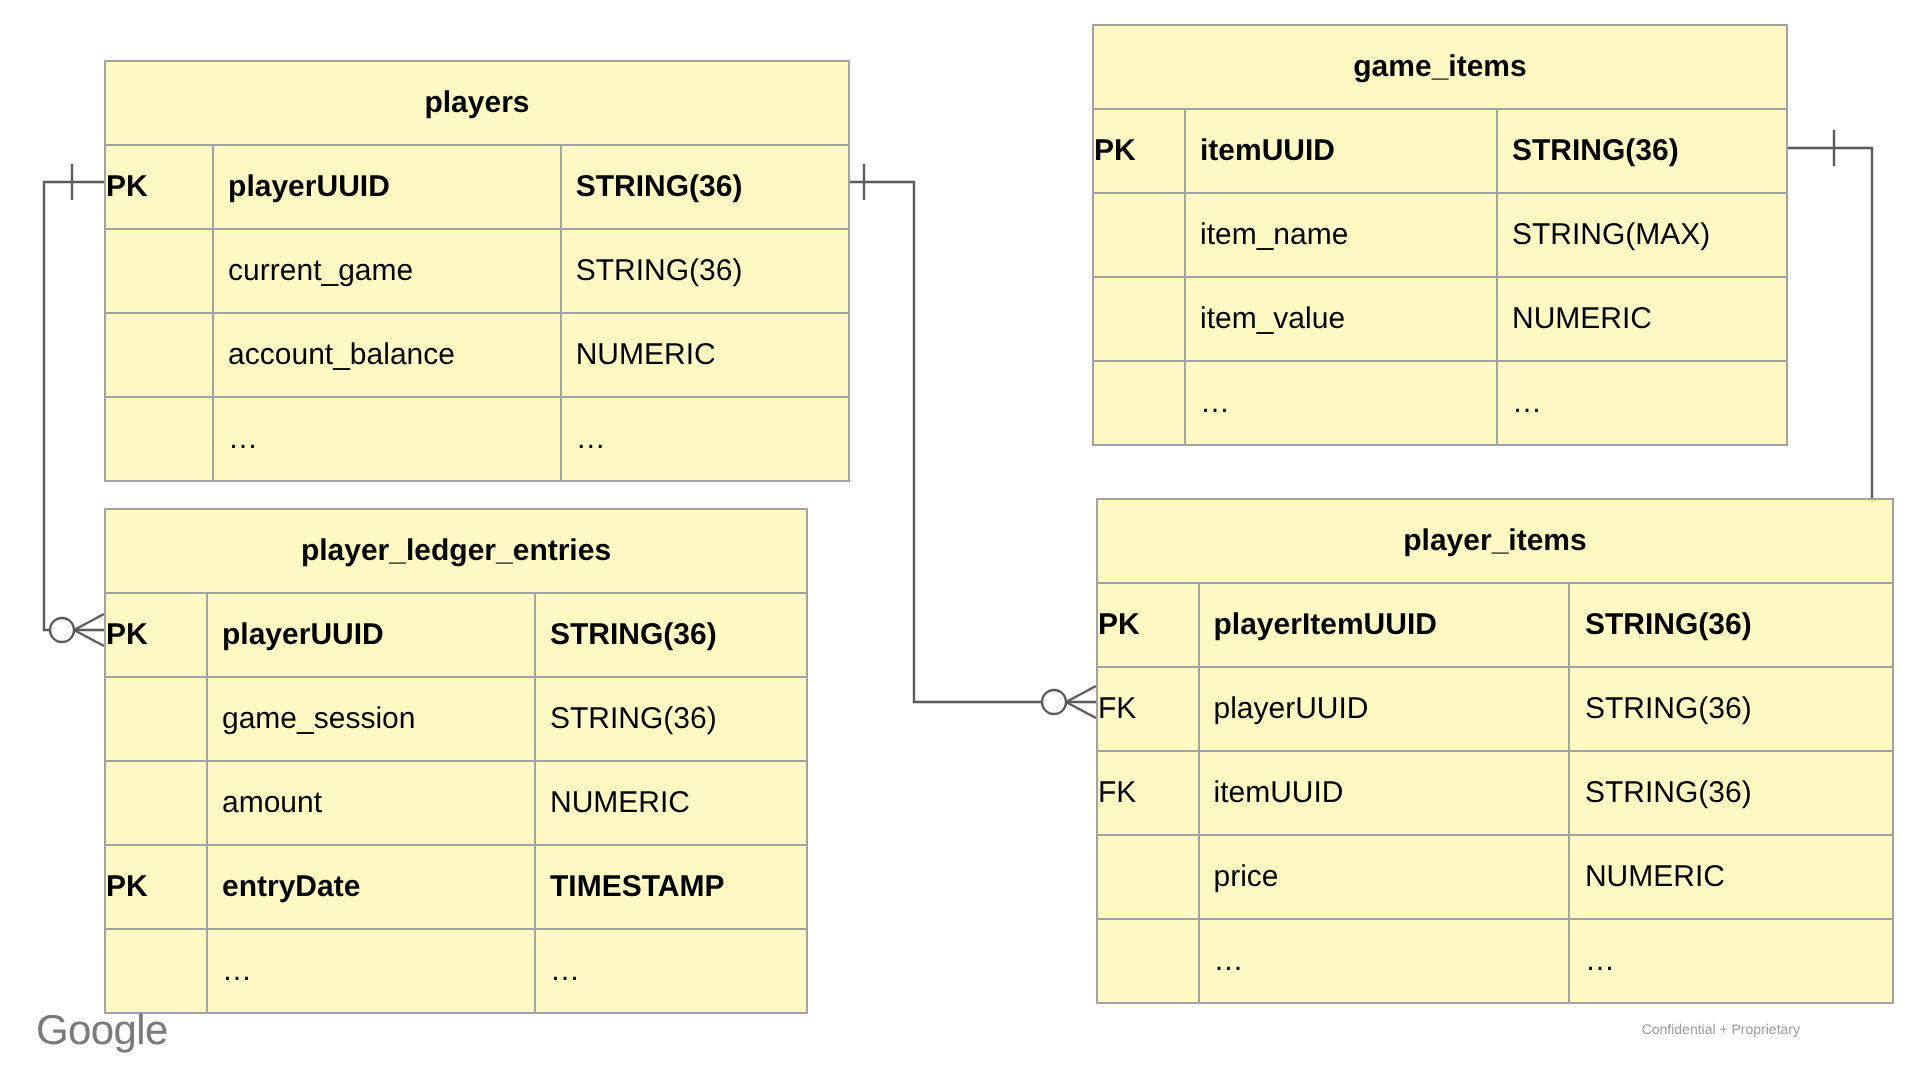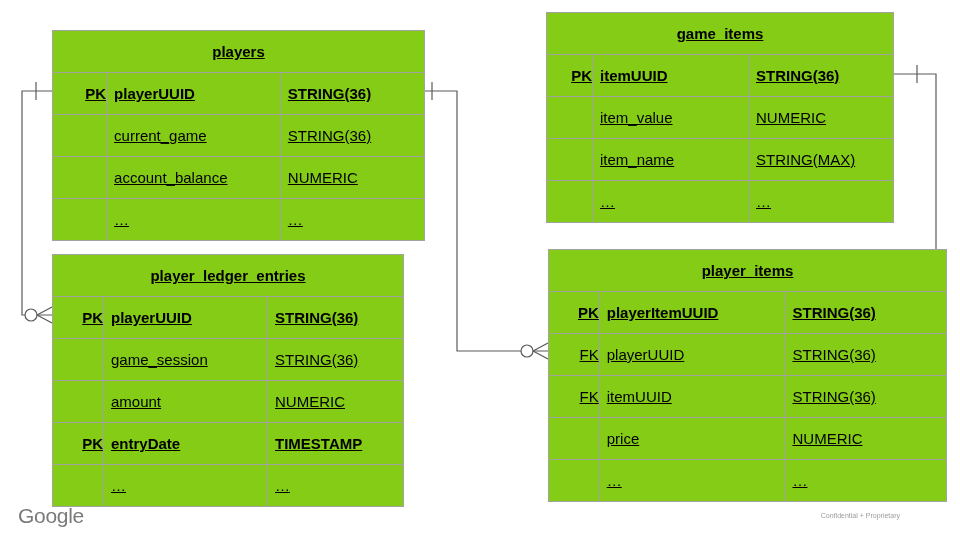--- a/index.html
+++ b/index.html
@@ -1,23 +1,23 @@
 <!DOCTYPE html>
 <html><head>
 <meta charset="utf-8">
 <style>
   html,body{margin:0;padding:0;background:#ffffff;}
   .slide{position:relative;width:960px;height:540px;background:#ffffff;overflow:hidden;
          font-family:"Liberation Sans",sans-serif;}
   .tbl{position:absolute;}
   .tbl table{border-collapse:collapse;table-layout:fixed;width:100%;}
-  .tbl td{border:1px solid #a3a3a3;background:#84cc16;height:41px;font-size:15px;color:#000;
-          padding:0 4px 0 7px;vertical-align:middle;overflow:hidden;white-space:nowrap;text-decoration:underline;}
+  .tbl td{border:1px solid #a3a3a3;background:#fef9c3;height:41px;font-size:15px;color:#000;
+          padding:0 4px 0 7px;vertical-align:middle;overflow:hidden;white-space:nowrap;}
   .tbl tr.title td{text-align:center;font-weight:bold;padding:0;}
-  .tbl td.keycol{text-align:right;padding:0;margin-top:11px;}
+  .tbl td.keycol{text-align:left;padding:0;margin-top:11px;}
   .tbl tr.pk td{font-weight:bold;}
   .wires{position:absolute;left:0;top:0;pointer-events:none;}
   .wires path,.wires line{stroke:#5a5a5a;stroke-width:1.2;fill:none;}
   .wires circle{stroke:#5a5a5a;stroke-width:1.2;fill:#ffffff;}
   .google-logo{position:absolute;left:18px;top:504px;font-size:21px;color:#7a7a7a;
                letter-spacing:-0.3px;text-align:right;}
   .conf{position:absolute;right:60px;top:512px;font-size:7px;color:#9c9c9c;}
 </style>
 </head>
 <body>
@@ -134,27 +134,27 @@
           <tr class="title">
             <td colspan="3">game_items</td>
           </tr>
       <tr class="pk">
             <td class="keycol">PK</td>
             <td>itemUUID</td>
             <td>STRING(36)</td>
           </tr>
       <tr>
             <td class="keycol"></td>
-            <td>item_value</td>
-            <td>NUMERIC</td>
-          </tr>
-      <tr>
-            <td class="keycol"></td>
             <td>item_name</td>
             <td>STRING(MAX)</td>
+          </tr>
+      <tr>
+            <td class="keycol"></td>
+            <td>item_value</td>
+            <td>NUMERIC</td>
           </tr>
       <tr>
             <td class="keycol"></td>
             <td>…</td>
             <td>…</td>
           </tr>
     </tbody>
       </table>
   </div>
 

